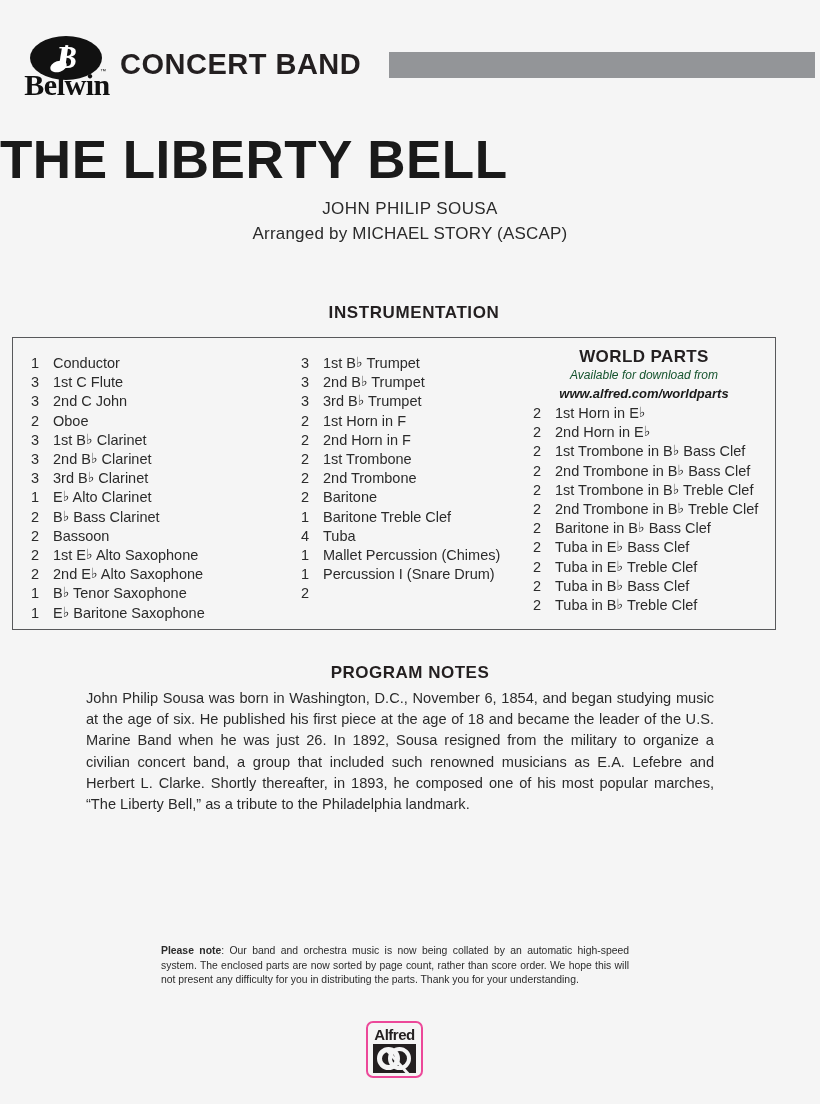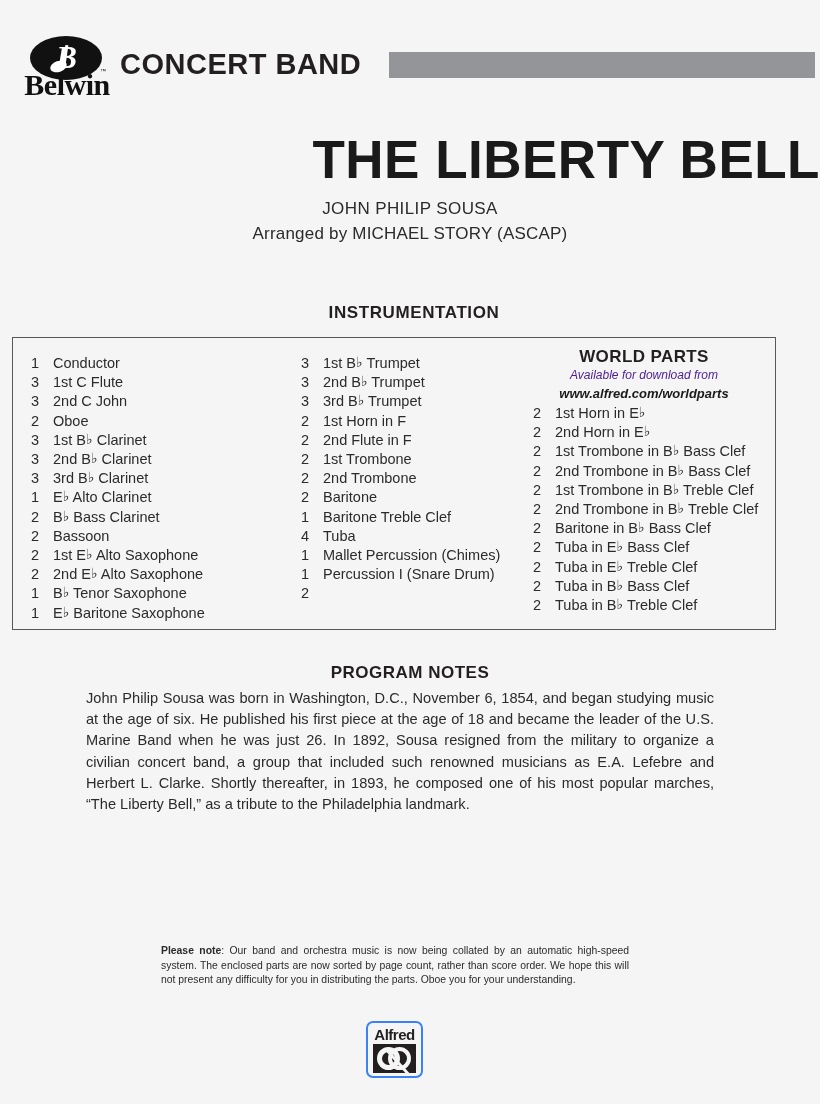--- a/index.html
+++ b/index.html
@@ -98,21 +98,21 @@
     left: 389px; top: 52px;
     width: 426px; height: 26px;
     background: #939598;
   }
 
   
   #title {
     position: absolute;
     left: 0; top: 129px;
     width: 820px;
-    text-align: right;
+    text-align: left;
     font-family: "Liberation Sans", sans-serif;
     font-weight: bold;
     font-size: 53px;
     letter-spacing: 0.5px;
     color: #1a1a1a;
   }
   #composer {
     position: absolute;
     left: 0; top: 199px;
     width: 820px;
@@ -185,21 +185,21 @@
     font-weight: bold;
     font-size: 17px;
     letter-spacing: 0.4px;
     color: #231f20;
     margin-bottom: 1px;
   }
   #worldparts-sub {
     text-align: center;
     font-style: italic;
     font-size: 12px;
-    color: #4c1d95;
+    color: #14532d;
   }
   #worldparts-url {
     text-align: center;
     font-weight: bold;
     font-style: italic;
     font-size: 13px;
     color: #1a1a1a;
     margin-top: 4px;
     margin-bottom: 3px;
   }
@@ -236,21 +236,21 @@
     text-align: justify;
     color: #2b2b2b;
   }
   #please-note b { font-weight: bold; }
 
   
   #alfred-logo {
     position: absolute;
     left: 366px; top: 1021px;
     width: 57px; height: 57px;
-    border: 2px solid #3b82f6;
+    border: 2px solid #ec4899;
     border-radius: 7px;
     background: #f5f5f5;
     box-sizing: border-box;
   }
   #alfred-word {
     position: absolute;
     left: 0; top: 3px;
     width: 53px;
     text-align: center;
     font-family: "Liberation Sans", sans-serif;
@@ -392,21 +392,21 @@
         <div class="inst-row">
           <span class="inst-qty">3</span>
           <span class="inst-label">3rd B<span class="flat">♭</span> Trumpet</span>
         </div>
         <div class="inst-row">
           <span class="inst-qty">2</span>
           <span class="inst-label">1st Horn in F</span>
         </div>
         <div class="inst-row">
           <span class="inst-qty">2</span>
-          <span class="inst-label">2nd Flute in F</span>
+          <span class="inst-label">2nd Horn in F</span>
         </div>
         <div class="inst-row">
           <span class="inst-qty">2</span>
           <span class="inst-label">1st Trombone</span>
         </div>
         <div class="inst-row">
           <span class="inst-qty">2</span>
           <span class="inst-label">2nd Trombone</span>
         </div>
         <div class="inst-row">
@@ -484,21 +484,21 @@
             <span class="inst-label">Tuba in B<span class="flat">♭</span> Treble Clef</span>
           </div>
         </div>
     </div>
   </div>
 
   <div id="program-notes-heading">PROGRAM NOTES</div>
   <div id="program-notes-body">John Philip Sousa was born in Washington, D.C., November 6, 1854, and began studying music at the age of six.  He published his first piece at the age of 18 and became the leader of the U.S. Marine Band when he was just 26.  In 1892, Sousa resigned from the military to organize a civilian concert band, a group that included such renowned musicians as E.A. Lefebre and Herbert L. Clarke. Shortly thereafter, in 1893, he composed one of his most popular marches, “The Liberty Bell,” as a tribute to the Philadelphia landmark.</div>
 
   <div id="please-note">
-    <b>Please note</b><span>:  Our band and orchestra music is now being collated by an  automatic high-speed system. The enclosed parts are now sorted by page count, rather than score order. We hope this will not present any difficulty for you in distributing the parts.  Oboe you for your understanding.</span>
+    <b>Please note</b><span>:  Our band and orchestra music is now being collated by an  automatic high-speed system. The enclosed parts are now sorted by page count, rather than score order. We hope this will not present any difficulty for you in distributing the parts.  Thank you for your understanding.</span>
   </div>
 
   <div id="alfred-logo">
     <div id="alfred-word">Alfred</div>
     <div id="alfred-mark">
       <div id="alfred-c"></div>
       <div id="alfred-q"></div>
       <div id="alfred-slash"></div>
     </div>
   </div>

